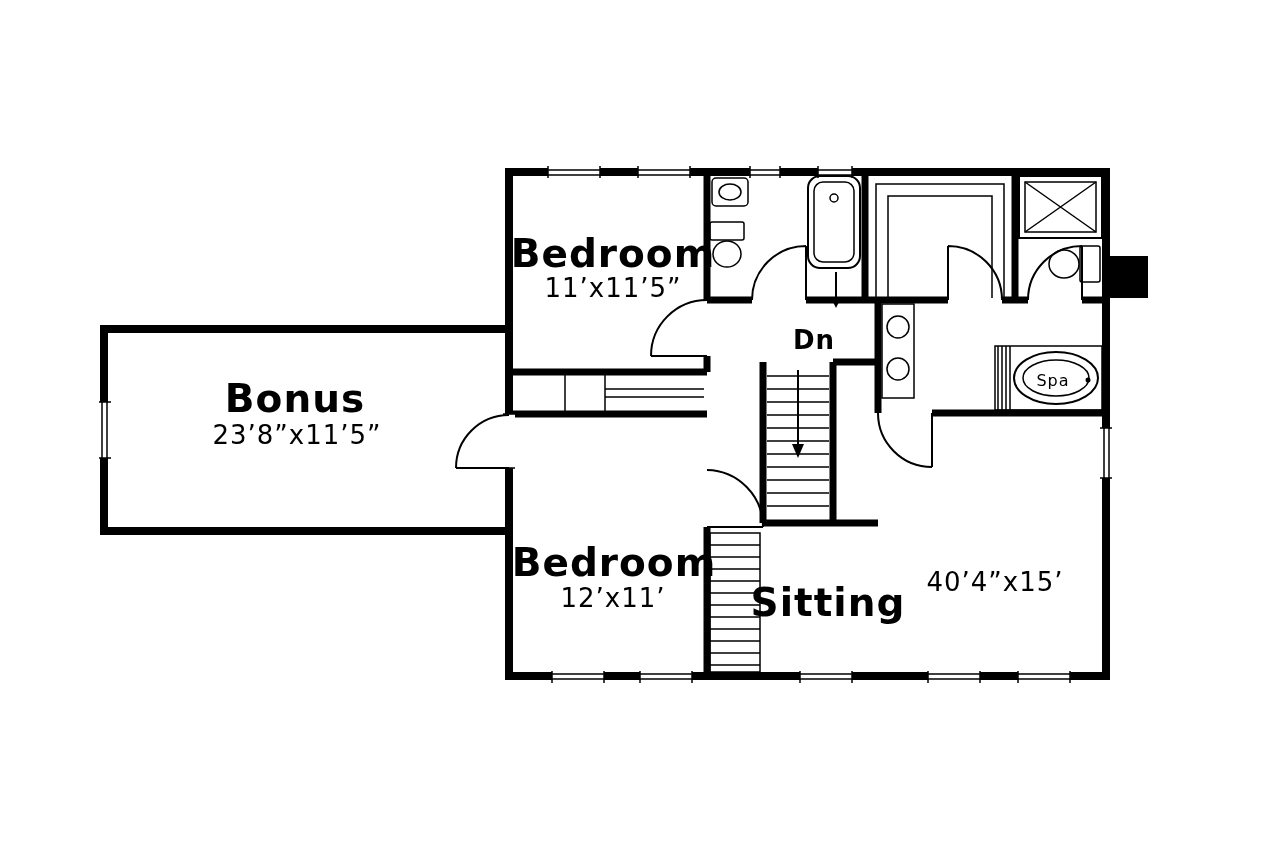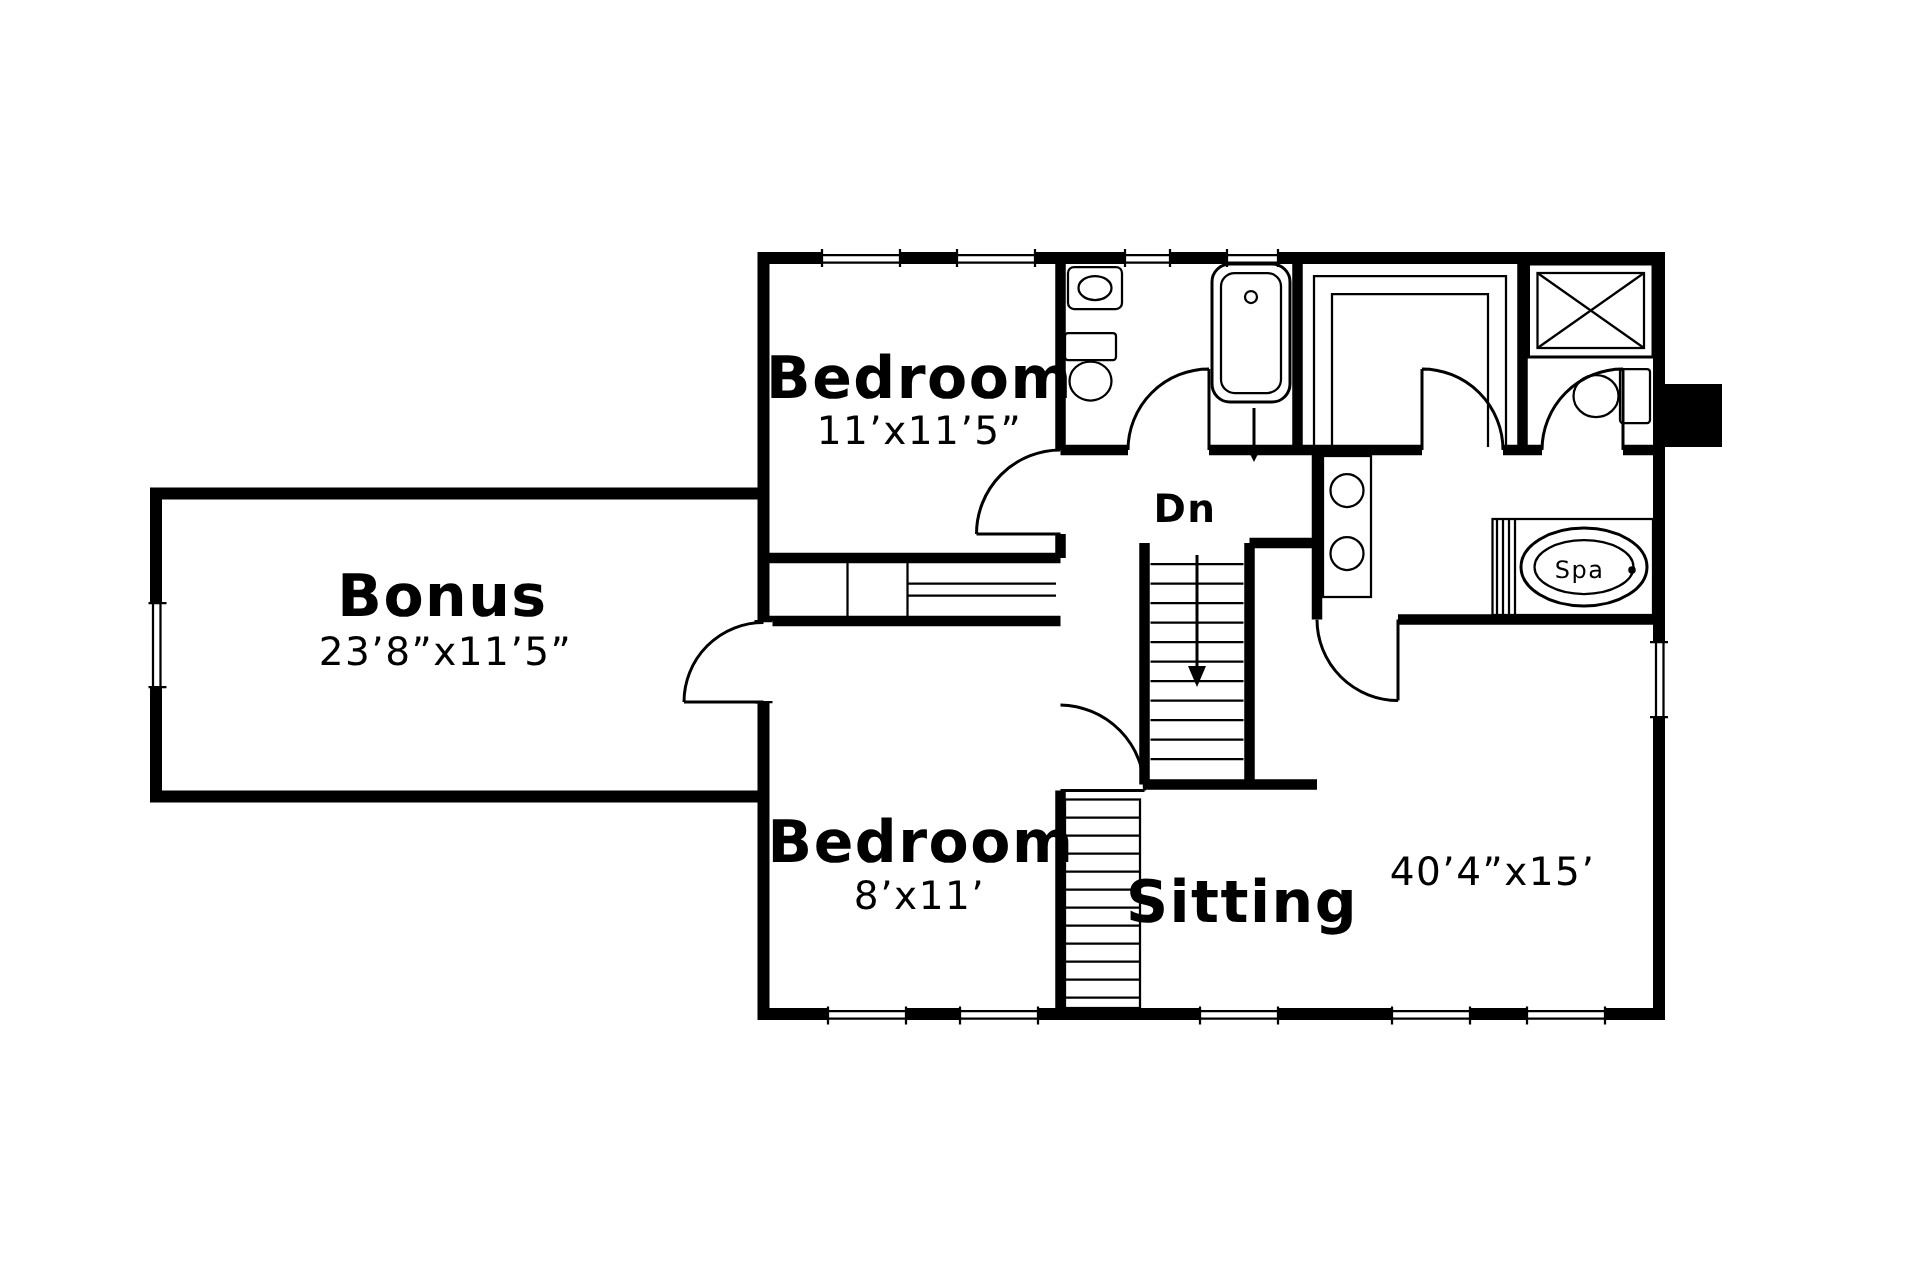--- a/index.html
+++ b/index.html
@@ -20,21 +20,21 @@
   .blk{fill:#000;stroke:none;}
   .label{
     position:absolute;
     transform:translate(-50%,-50%);
     color:#000;
     white-space:nowrap;
     text-align:center;
   }
   .name{font-size:39px;font-weight:bold;letter-spacing:1px;}
   .dims{font-size:26px;letter-spacing:1px;}
-  .dn{font-size:26px;font-weight:bold;letter-spacing:1px;}
+  .dn{font-size:26px;font-weight:bold;letter-spacing:1px;margin-left:24px;}
   .spa{font-size:16px;letter-spacing:1px;}
 </style>
 </head>
 <body>
 
 <div id="stage" style="background: rgb(255, 255, 255); color: rgb(0, 0, 0);">
 
   <svg id="plan-svg" width="1280" height="853" viewBox="0 0 1280 853">
 
     <g>
@@ -220,21 +220,21 @@
     </g>
   </svg>
 
   <div class="label name" style="left:613px;top:253px;">Bedroom</div>
   <div class="label dims" style="left:613px;top:288px;">11’x11’5”</div>
 
   <div class="label name" style="left:295px;top:398px;">Bonus</div>
   <div class="label dims" style="left:297px;top:435px;">23’8”x11’5”</div>
 
   <div class="label name" style="left:614px;top:562px;">Bedroom</div>
-  <div class="label dims" style="left:613px;top:598px;">8’x11’</div>
+  <div class="label dims" style="left:613px;top:598px;">12’x11’</div>
 
   <div class="label name" style="left:828px;top:602px;">Sitting</div>
 
   <div class="label dims" style="left:995px;top:582px;">40’4”x15’</div>
 
   <div class="label dn" style="left:790px;top:340px;">Dn</div>
 
   <div class="label spa" style="left:1053px;top:380px;">Spa</div>
 
 </div>

